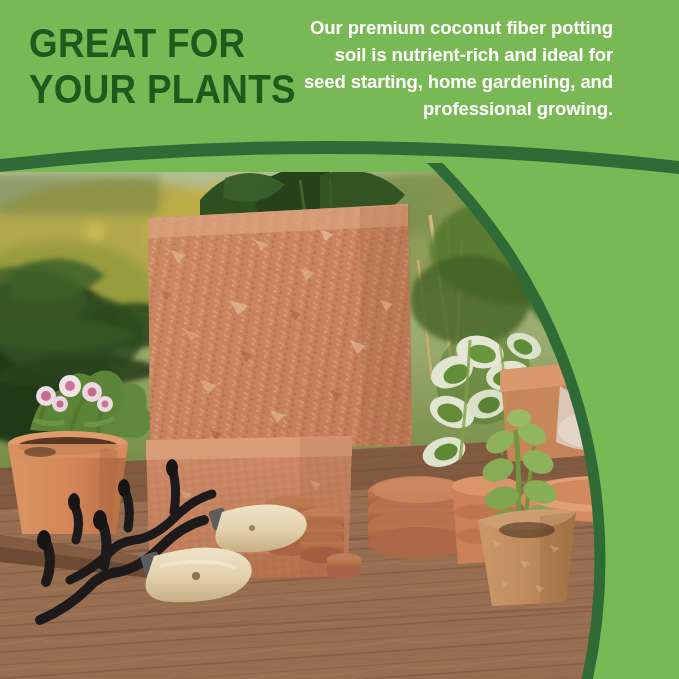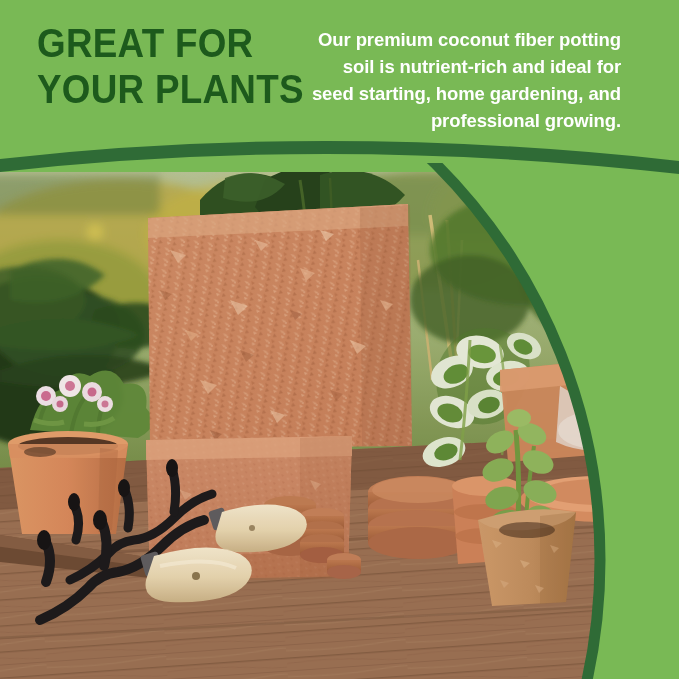--- a/index.html
+++ b/index.html
@@ -11,21 +11,21 @@
   }
   .banner{
     position:relative;
     width:679px;height:679px;
     background:#79b955;
     overflow:hidden;
   }
 
   
   .header{
-    position:absolute;left:8px;top:0;width:627px;height:172px;
+    position:absolute;left:0;top:0;width:627px;height:172px;
     z-index:40;
     pointer-events:none;
   }
   .headline{
     position:absolute;left:29px;top:20px;
     width:300px;
     color:#1d5a1c;
     font-family:"Liberation Sans Narrow","Liberation Sans",sans-serif;
     font-weight:bold;
     font-size:40px;
@@ -38,21 +38,20 @@
   }
   .subcopy{
     position:absolute;right:14px;top:14px;
     width:320px;
     color:#ffffff;
     font-weight:bold;
     font-size:18.5px;
     line-height:27px;
     text-align:right;
     letter-spacing:-0.1px;
-    margin-top:12px;
   }
 
   
   .photo-wrap{
     position:absolute;left:0;top:0;width:679px;height:679px;
     z-index:10;
   }
   .photo-svg{display:block;width:679px;height:679px;}
 </style>
 </head>

